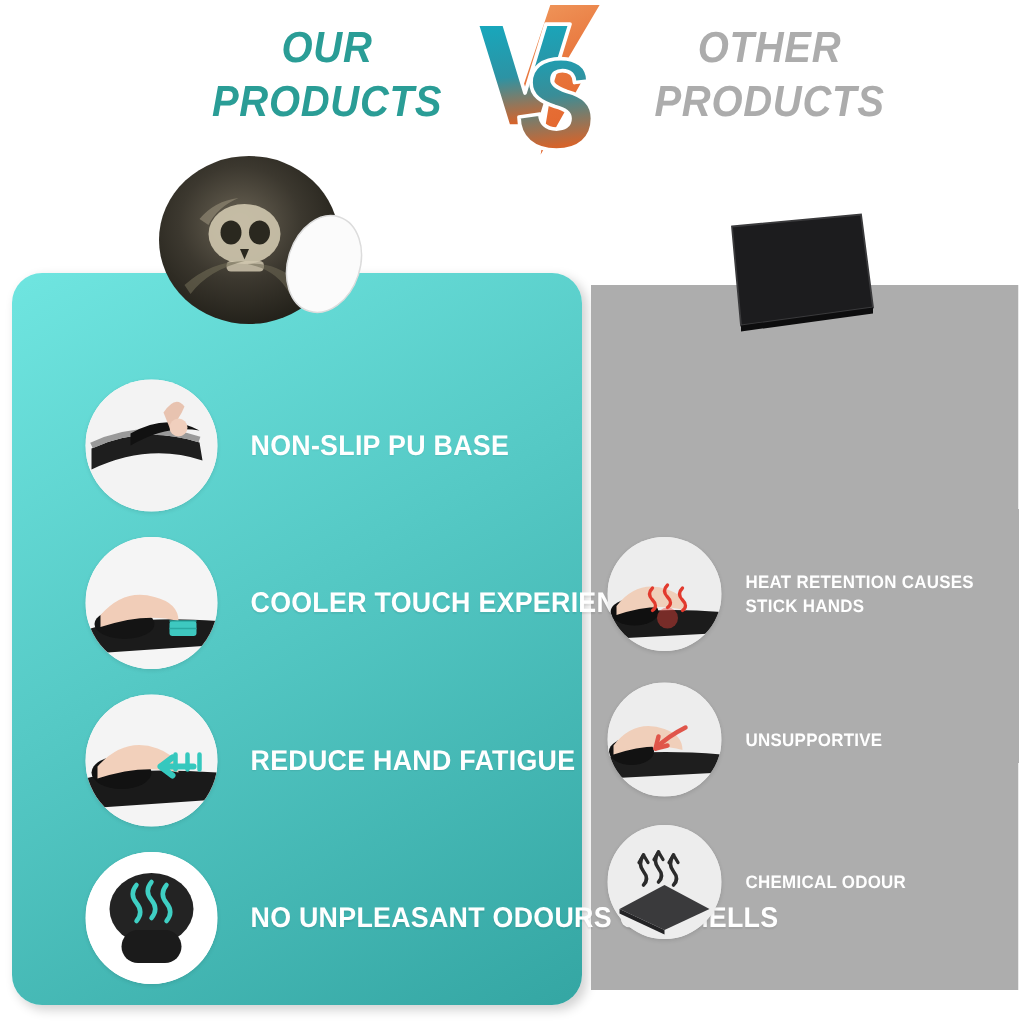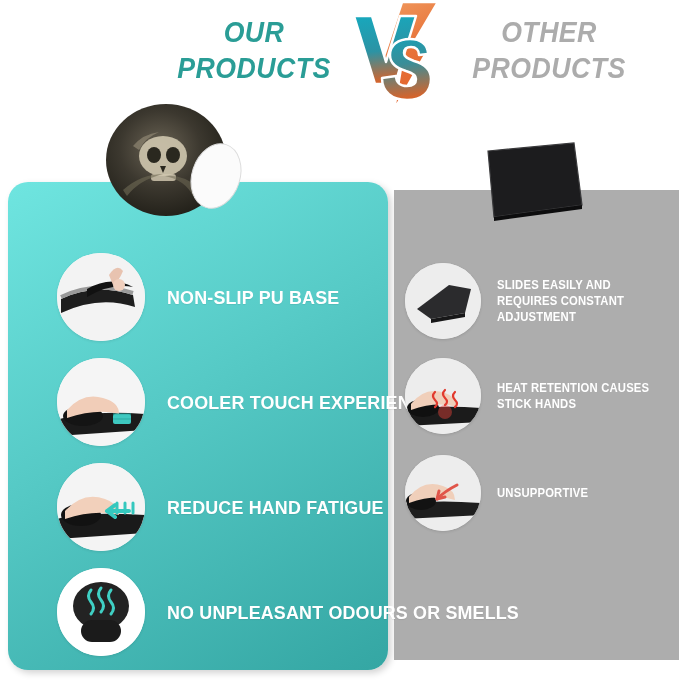--- a/index.html
+++ b/index.html
@@ -6,21 +6,21 @@
   body{
     width:679px;height:686px;
     background:#ffffff;
     font-family:"Liberation Sans", sans-serif;
     overflow:hidden;
     position:relative;
   }
   .stage{position:absolute;left:0;top:0;width:679px;height:686px;}
 
   
-  .header{position:absolute;left:0;top:0;width:590px;height:110px;margin-left:36px;}
+  .header{position:absolute;left:0;top:0;width:590px;height:110px;}
   .head-title{
     position:absolute;
     font-weight:bold;font-style:italic;
     font-size:29px;line-height:36px;
     letter-spacing:0.5px;
     text-align:center;
     transform:scaleX(0.92);
     white-space:nowrap;
   }
   .head-left{left:118px;top:14px;width:200px;color:#2a9d96;text-align:center;}
@@ -212,30 +212,20 @@
         <ellipse cx="44" cy="38" rx="28" ry="24" fill="#232323"></ellipse>
         <rect x="24" y="52" width="40" height="22" rx="11" fill="#1b1b1b"></rect>
         <path d="M34 22 q-5 6 0 12 q5 6 0 12" stroke="#3fd0c4" stroke-width="3" fill="none" stroke-linecap="round"></path>
         <path d="M44 20 q-5 6 0 12 q5 6 0 12" stroke="#3fd0c4" stroke-width="3" fill="none" stroke-linecap="round"></path>
         <path d="M54 22 q-5 6 0 12 q5 6 0 12" stroke="#3fd0c4" stroke-width="3" fill="none" stroke-linecap="round"></path>
       </svg>
     </div>
     <div class="label-l">NO UNPLEASANT ODOURS OR SMELLS</div>
   </div>
 
-  <div class="feat-r" style="left:405px;top:263px;">
-    <div class="circle-r">
-      <svg class="ico" viewBox="0 0 76 76">
-        <rect x="0" y="0" width="76" height="76" fill="#ededed"></rect>
-        <path d="M12 46 L44 22 L66 26 L60 50 L26 56 Z" fill="#2b2b2d"></path>
-        <path d="M26 56 L60 50 L60 54 L26 60 Z" fill="#171718"></path>
-      </svg>
-    </div>
-    <div class="label-r">SLIDES EASILY AND REQUIRES CONSTANT ADJUSTMENT</div>
-  </div>
 
   <div class="feat-r" style="left:405px;top:358px;">
     <div class="circle-r">
       <svg class="ico" viewBox="0 0 76 76">
         <rect x="0" y="0" width="76" height="76" fill="#ededed"></rect>
         <path d="M0 54 q24 -8 76 -4 l0 14 L0 68 z" fill="#1b1b1b"></path>
         <ellipse cx="18" cy="50" rx="16" ry="9" fill="#101010"></ellipse>
         <path d="M6 46 q14 -18 34 -11 q12 4 12 14 q-20 -6 -46 3 z" fill="#f0cfba"></path>
         <path d="M30 34 q-4 4 0 8 q4 4 0 7" stroke="#e23a2e" stroke-width="2.2" fill="none" stroke-linecap="round"></path>
         <path d="M40 32 q-4 4 0 8 q4 4 0 7" stroke="#e23a2e" stroke-width="2.2" fill="none" stroke-linecap="round"></path>
@@ -253,14 +243,30 @@
         <path d="M0 50 q24 -6 76 -2 l0 12 L0 64 z" fill="#1e1e1e"></path>
         <ellipse cx="16" cy="46" rx="15" ry="9" fill="#121212"></ellipse>
         <path d="M4 42 q14 -18 34 -11 q12 4 12 14 q-20 -6 -46 3 z" fill="#f0cfba"></path>
         <path d="M52 30 q-12 6 -20 14" stroke="#e0554a" stroke-width="3" fill="none" stroke-linecap="round"></path>
         <path d="M32 44 L40 42 M32 44 L34 36" stroke="#e0554a" stroke-width="3" fill="none" stroke-linecap="round"></path>
       </svg>
     </div>
     <div class="label-r">UNSUPPORTIVE</div>
   </div>
 
+  <div class="feat-r" style="left:405px;top:550px;">
+    <div class="circle-r">
+      <svg class="ico" viewBox="0 0 76 76">
+        <rect x="0" y="0" width="76" height="76" fill="#ededed"></rect>
+        <path d="M8 56 L38 40 L68 56 L38 70 Z" fill="#3a3a3c"></path>
+        <path d="M8 56 L38 70 L38 73 L8 59 Z" fill="#232325"></path>
+        <path d="M24 20 q-4 6 0 11 q4 5 0 9" stroke="#2b2b2b" stroke-width="2.4" fill="none" stroke-linecap="round"></path>
+        <path d="M34 18 q-4 6 0 11 q4 5 0 9" stroke="#2b2b2b" stroke-width="2.4" fill="none" stroke-linecap="round"></path>
+        <path d="M44 20 q-4 6 0 11 q4 5 0 9" stroke="#2b2b2b" stroke-width="2.4" fill="none" stroke-linecap="round"></path>
+        <path d="M24 20 l-3 5 M24 20 l3 5" stroke="#2b2b2b" stroke-width="2.2" stroke-linecap="round"></path>
+        <path d="M34 18 l-3 5 M34 18 l3 5" stroke="#2b2b2b" stroke-width="2.2" stroke-linecap="round"></path>
+        <path d="M44 20 l-3 5 M44 20 l3 5" stroke="#2b2b2b" stroke-width="2.2" stroke-linecap="round"></path>
+      </svg>
+    </div>
+    <div class="label-r">CHEMICAL ODOUR</div>
+  </div>
 
 </div>
 
 </body></html>

